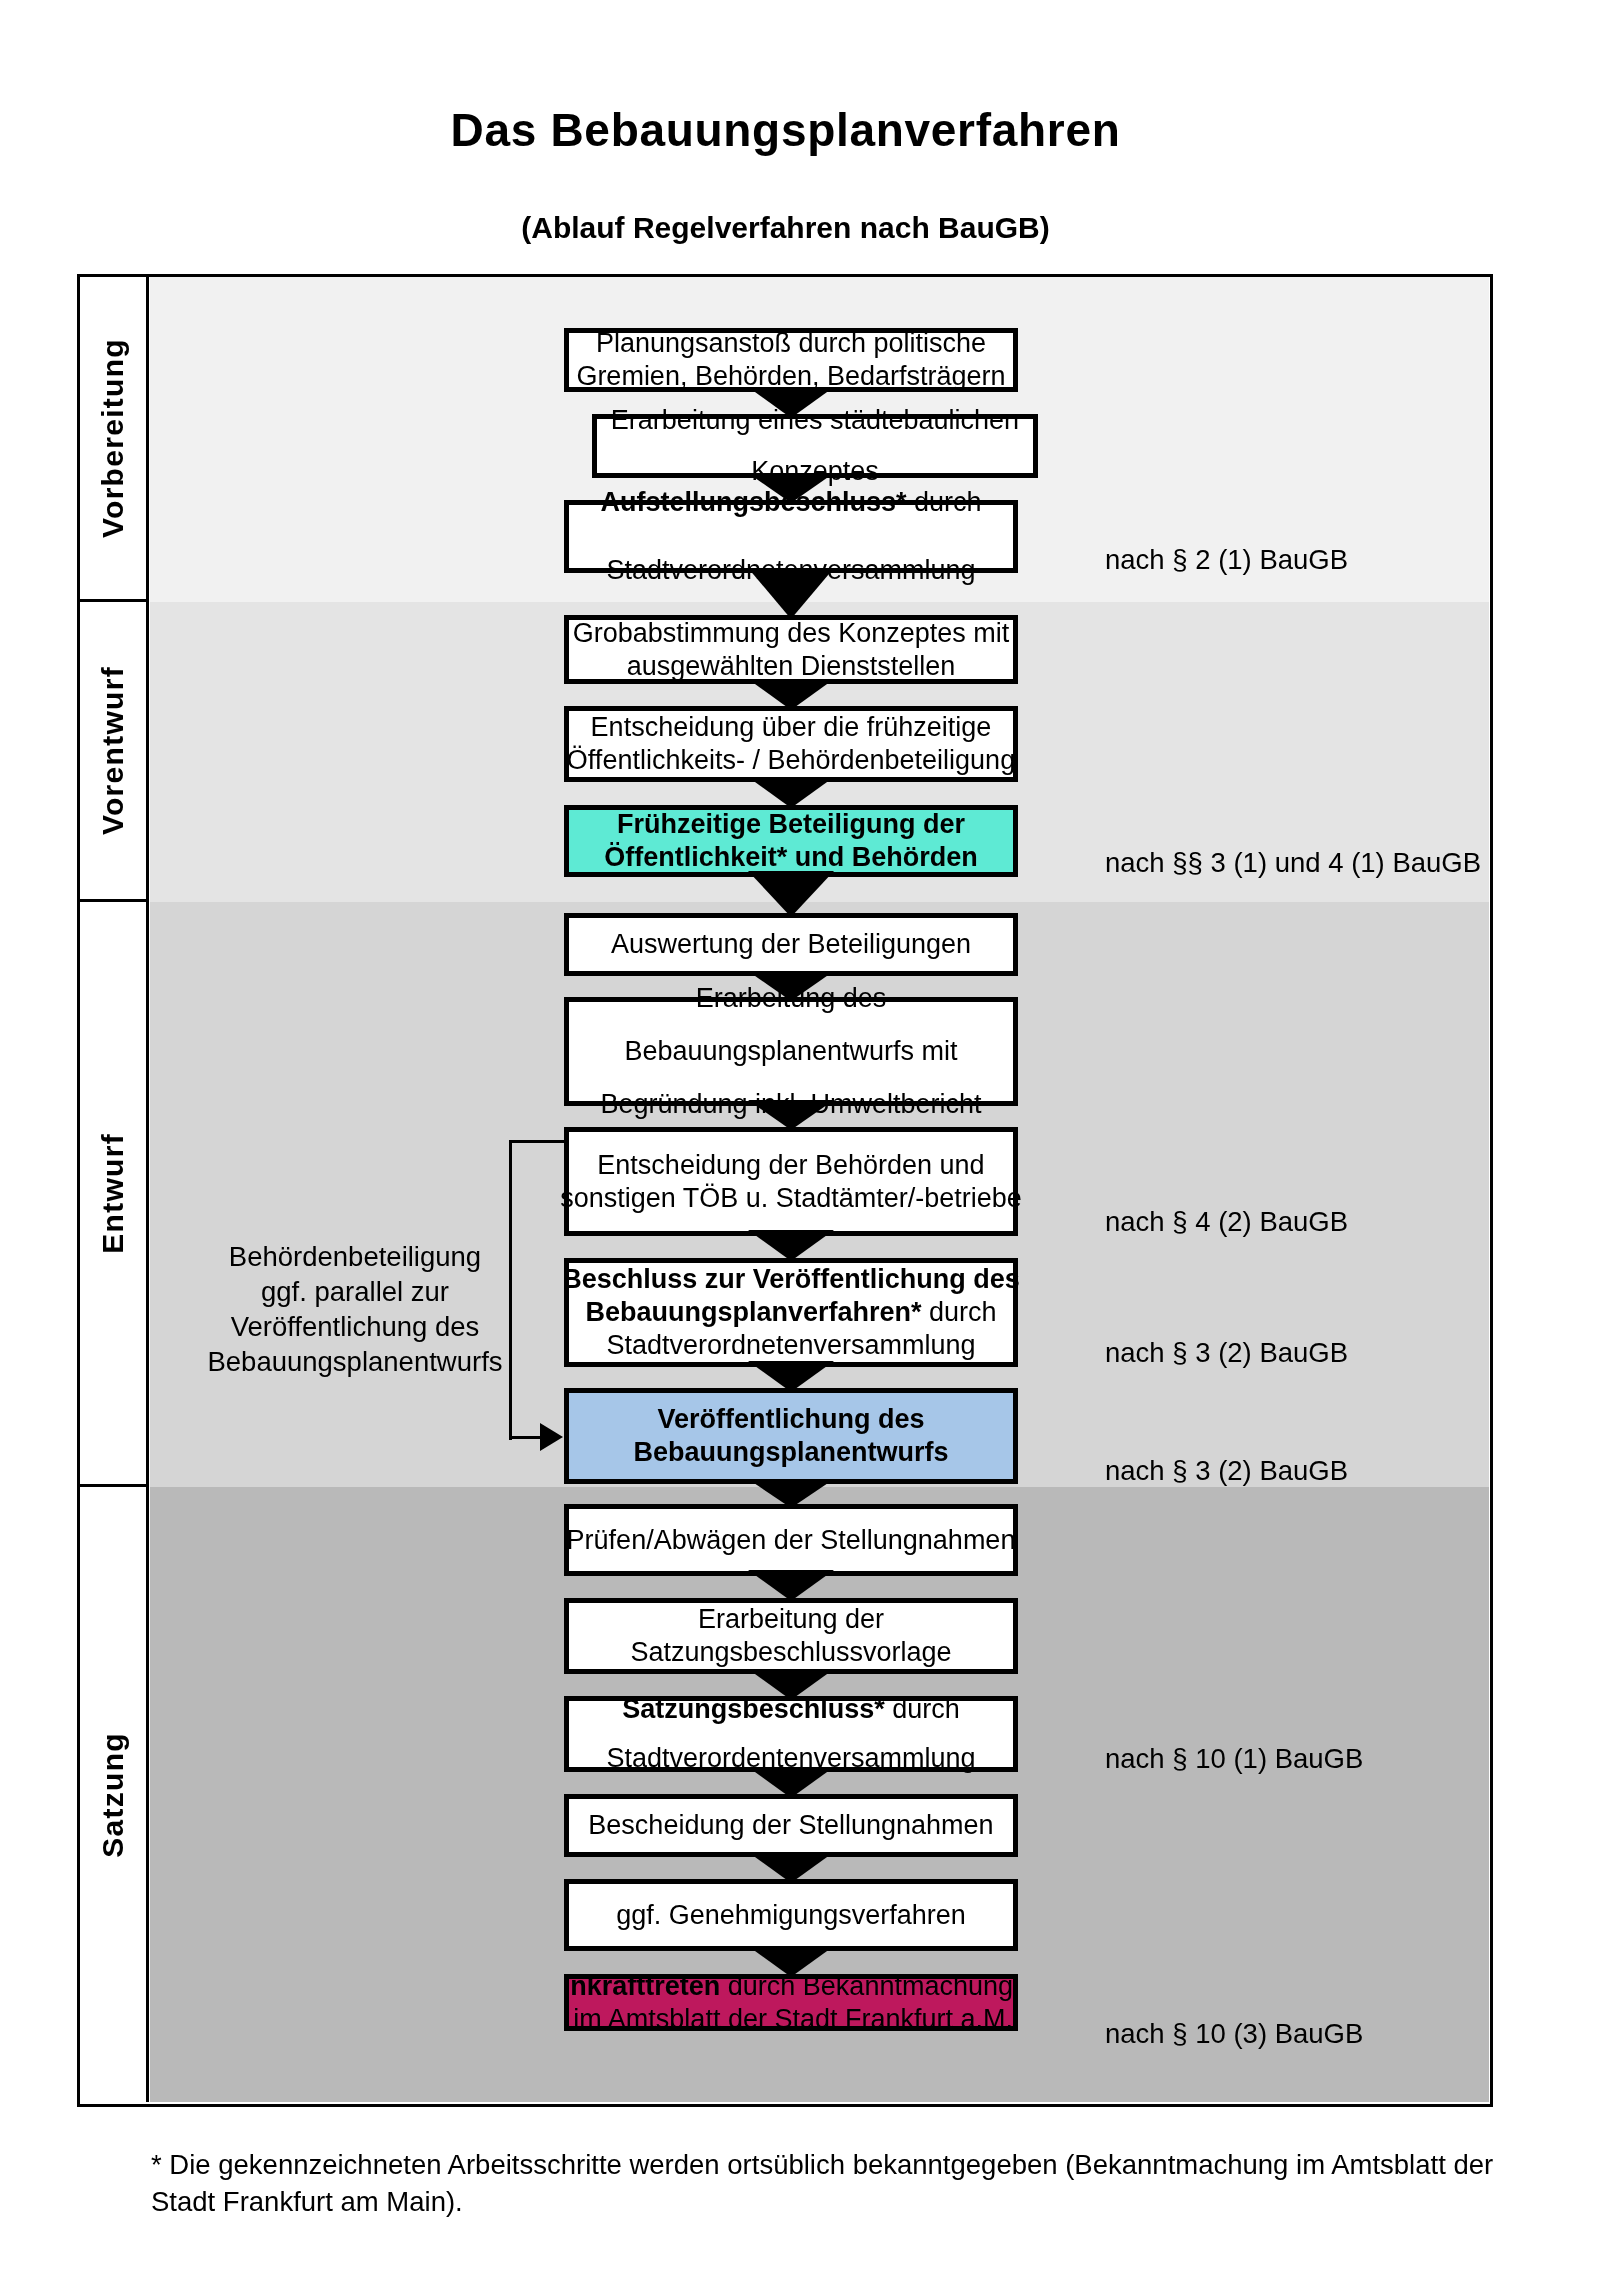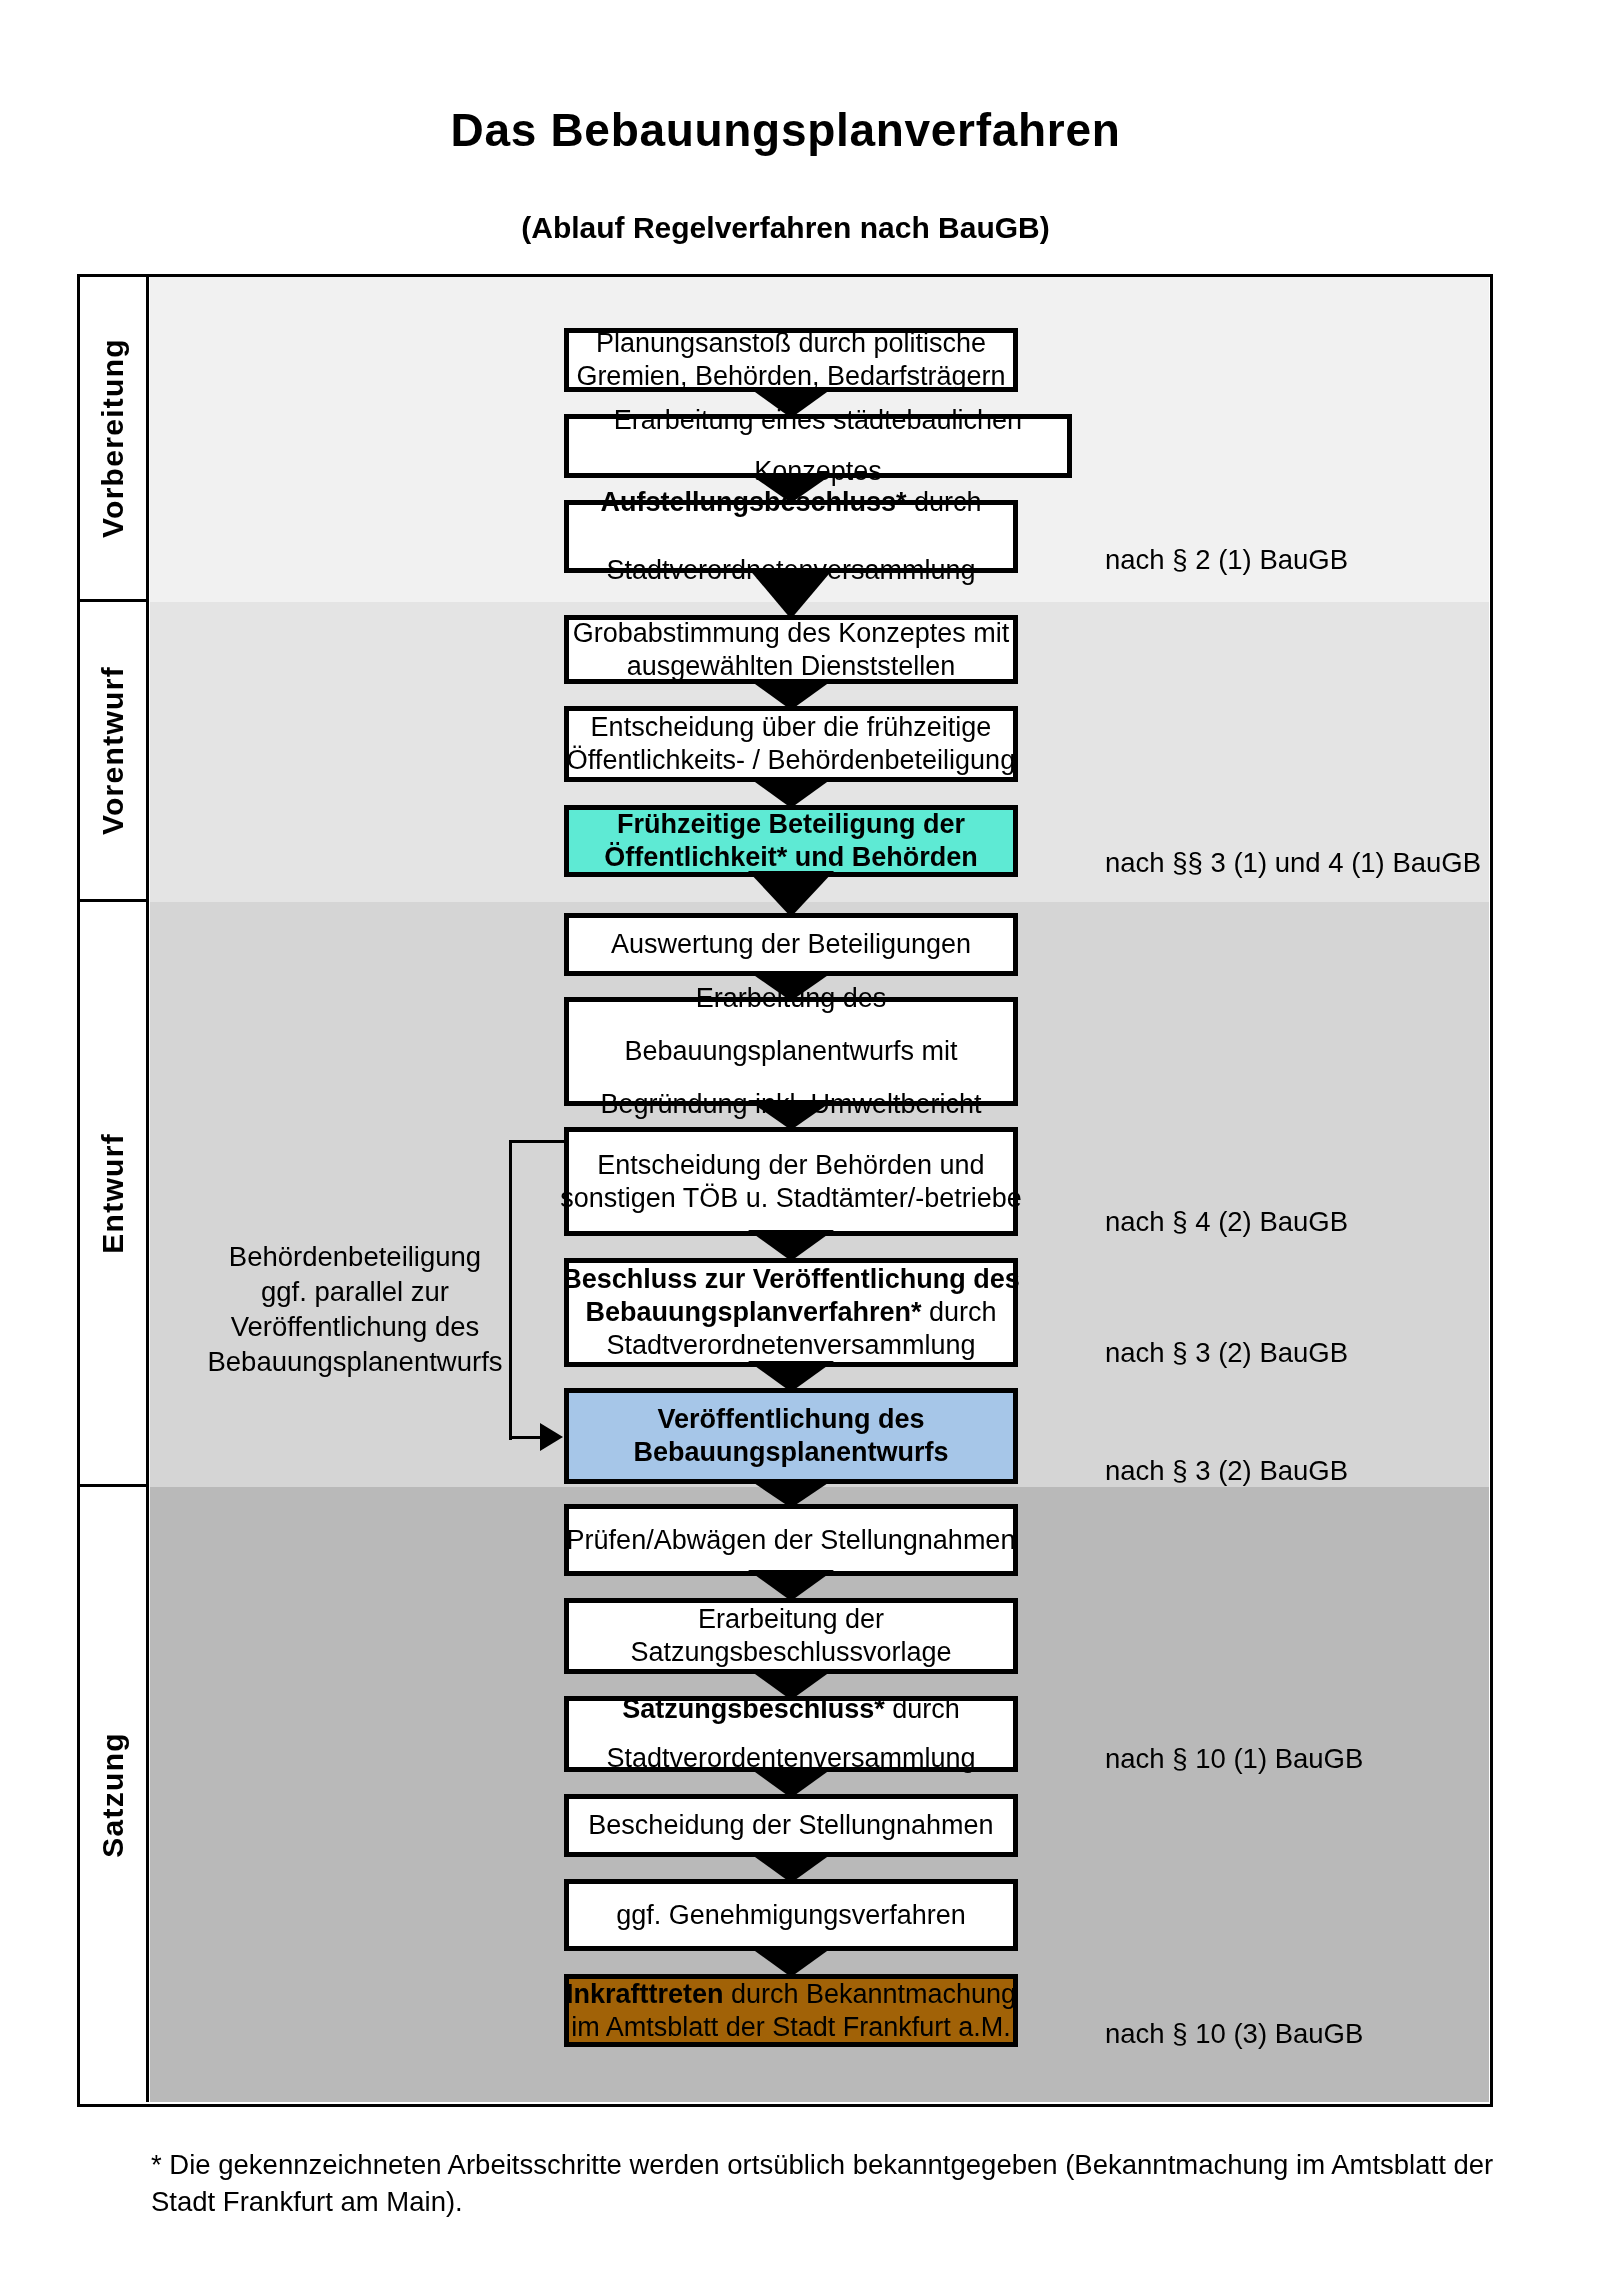--- a/index.html
+++ b/index.html
@@ -78,21 +78,21 @@
         </div>
         <div class="elbow" style="left:429px;top:863px;width:3.3px;height:300px;"></div>
         <div class="elbow" style="left:429px;top:863px;width:58px;height:3.3px;"></div>
         <div class="elbow" style="left:429px;top:1159px;width:33px;height:3.3px;"></div>
         <div id="elbow-arrowhead"></div>
       <div class="step-box" style="left: 484px; width: 454px; top: 51px; height: 64px;">
             <div class="step-line"><span>Planungsanstoß durch politische</span></div>
             <div class="step-line"><span>Gremien, Behörden, Bedarfsträgern</span></div>
           </div>
           <div class="step-arrow" style="left: 668px; top: 110px; border-top: 31px solid rgb(0, 0, 0);"></div>
-          <div class="step-box" style="left: 484px; width: 508px; top: 137px; height: 64px; gap: 18px;">
+          <div class="step-box" style="left: 512px; width: 446px; top: 137px; height: 64px; gap: 18px;">
             <div class="step-line"><span>Erarbeitung eines städtebaulichen</span></div>
             <div class="step-line"><span>Konzeptes</span></div>
           </div>
           <div class="step-arrow" style="left: 668px; top: 196px; border-top: 30px solid rgb(0, 0, 0);"></div>
           <div class="step-box" style="left: 484px; width: 454px; top: 223px; height: 73px; gap: 35px;">
             <div class="step-line"><span class="b">Aufstellungsbeschluss*</span><span> durch</span></div>
             <div class="step-line"><span>Stadtverordnetenversammlung</span></div>
           </div>
           <div class="law-ref" style="top: 266px;">nach § 2 (1) BauGB</div>
           <div class="step-arrow" style="left: 668px; top: 291px; border-top: 51px solid rgb(0, 0, 0);"></div>
@@ -157,21 +157,21 @@
           <div class="law-ref" style="top: 1465px;">nach § 10 (1) BauGB</div>
           <div class="step-arrow" style="left: 668px; top: 1490px; border-top: 31px solid rgb(0, 0, 0);"></div>
           <div class="step-box" style="left: 484px; width: 454px; top: 1517px; height: 63px;">
             <div class="step-line"><span>Bescheidung der Stellungnahmen</span></div>
           </div>
           <div class="step-arrow" style="left: 668px; top: 1575px; border-top: 31px solid rgb(0, 0, 0);"></div>
           <div class="step-box" style="left: 484px; width: 454px; top: 1602px; height: 72px;">
             <div class="step-line"><span>ggf. Genehmigungsverfahren</span></div>
           </div>
           <div class="step-arrow" style="left: 668px; top: 1669px; border-top: 31px solid rgb(0, 0, 0);"></div>
-          <div class="step-box" style="left: 484px; width: 454px; top: 1697px; height: 73px; background: #a16207;">
+          <div class="step-box" style="left: 484px; width: 454px; top: 1697px; height: 57px; background: #be185d; align-items: flex-end;">
             <div class="step-line"><span class="b">Inkrafttreten</span><span> durch Bekanntmachung</span></div>
             <div class="step-line"><span>im Amtsblatt der Stadt Frankfurt a.M.</span></div>
           </div>
           <div class="law-ref" style="top: 1740px;">nach § 10 (3) BauGB</div>
         </div>
     </div>
   </div>
 
   <div id="footnote">* Die gekennzeichneten Arbeitsschritte werden ortsüblich bekanntgegeben (Bekanntmachung im Amtsblatt der Stadt Frankfurt am Main).</div>
 </div>

